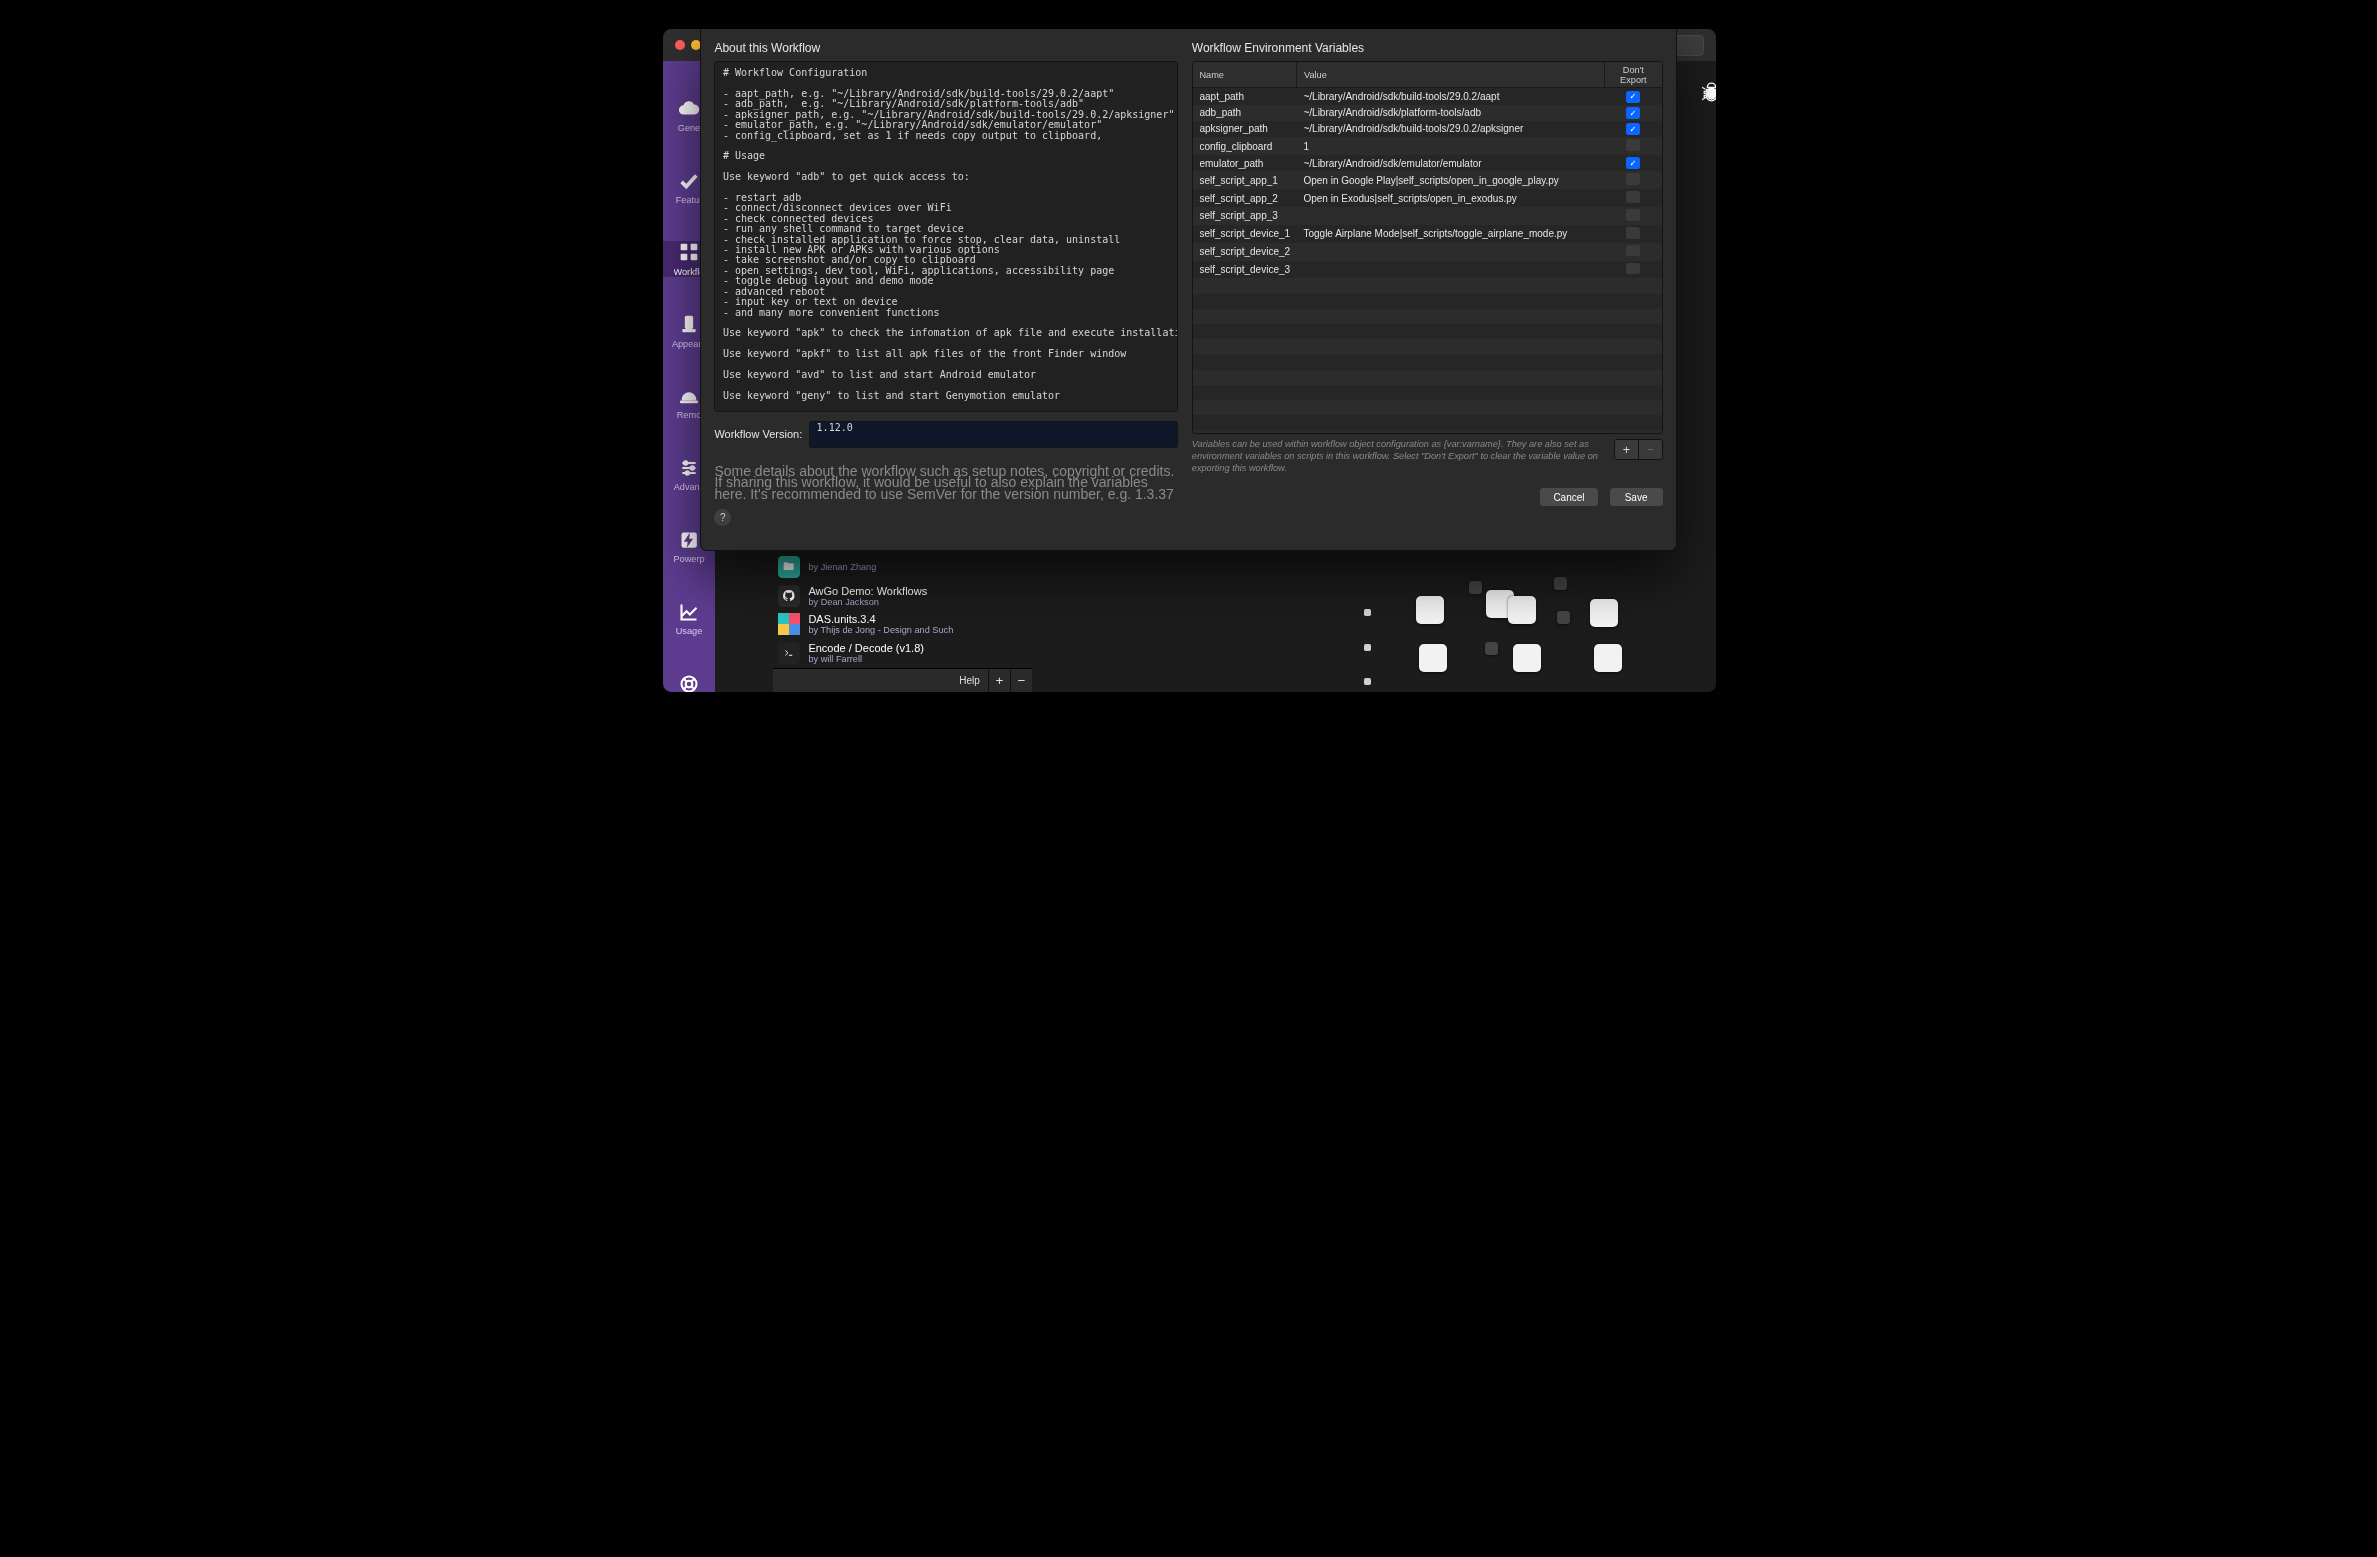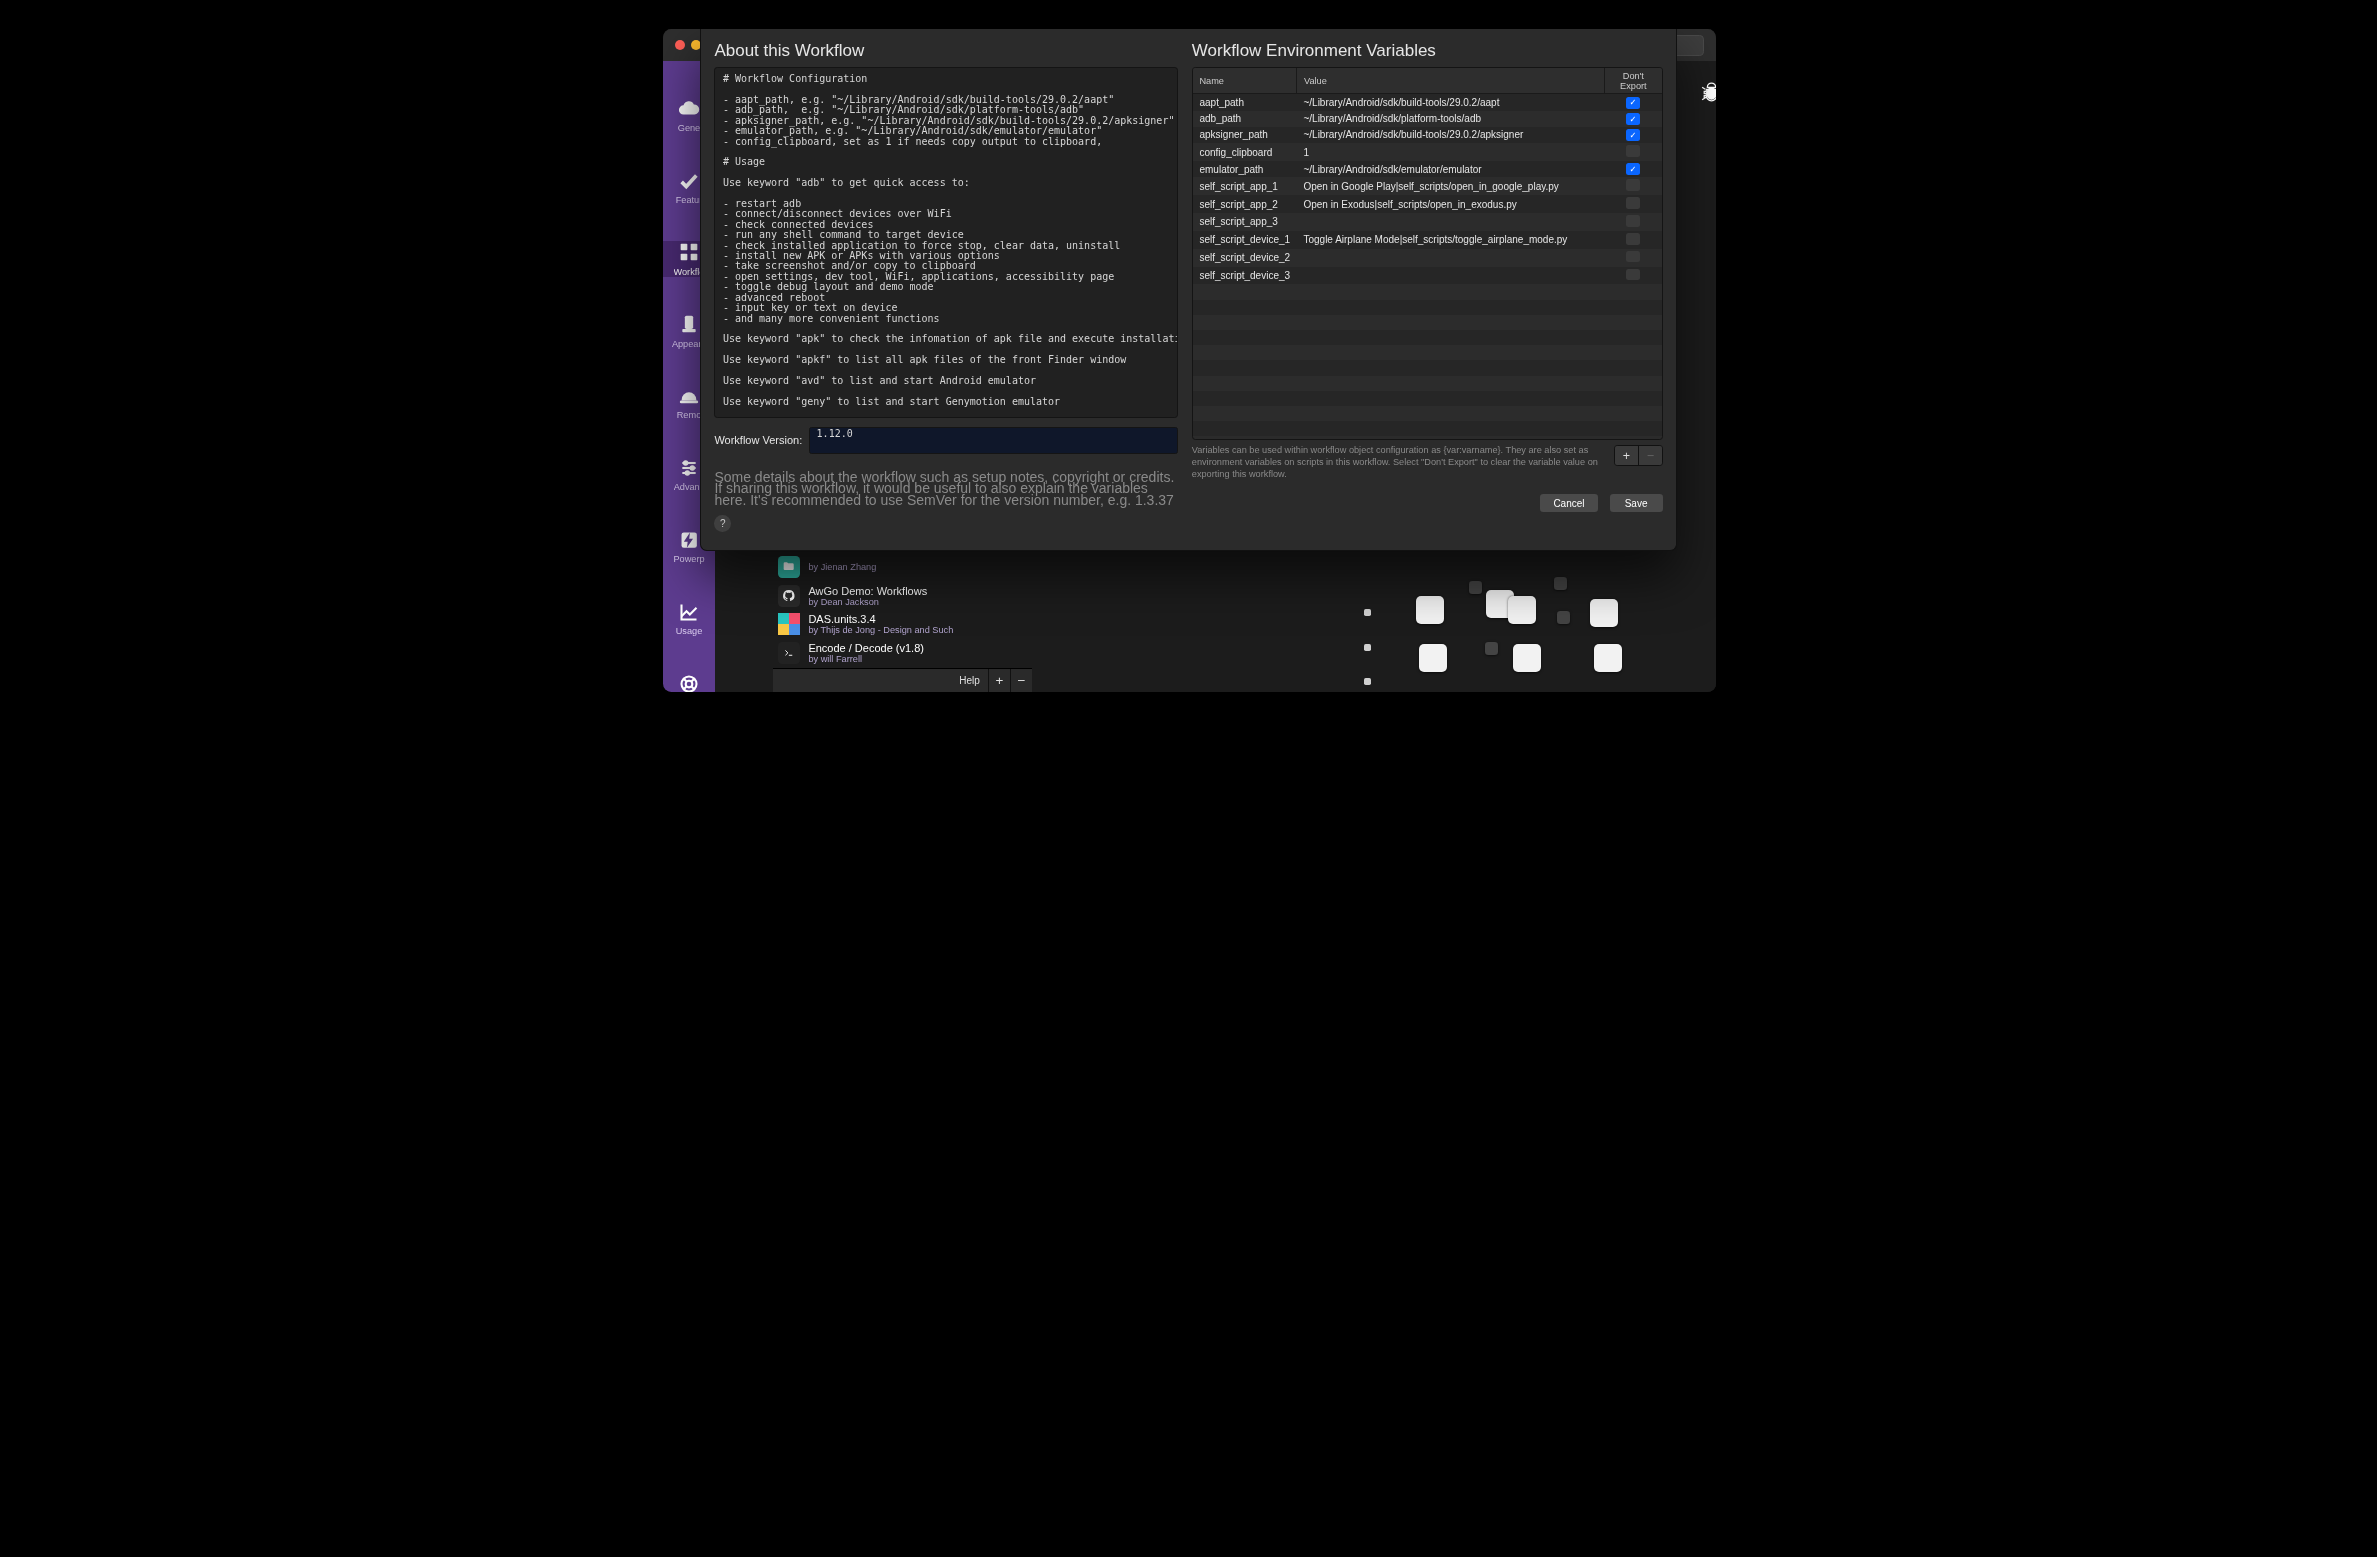--- a/index.html
+++ b/index.html
@@ -135,21 +135,21 @@
     border-top:none;
     box-shadow:0 25px 50px rgba(0,0,0,.6);
     display:flex;
     padding:11.7px 13.4px 10px 13.4px;
     gap:13.4px;
   }
   .sheet-col { display:flex; flex-direction:column; }
   .sheet-left  { width:464px; }
   .sheet-right { flex:1; }
 
-  .sec-title { font-size:17px; color:#e6e6e6; margin-bottom:6.7px; }
+  .sec-title { font-size:12px; color:#e6e6e6; margin-bottom:6.7px; }
 
   .about-box {
     flex:0 0 auto;
     height:351px;
     background:#212121;
     border:0.8px solid #141414;
     border-radius:3.3px;
     padding:5.8px 7.5px;
     font-family: ui-monospace, Menlo, Monaco, monospace;
     font-size:10px;
@@ -208,21 +208,21 @@
     display:inline-flex; align-items:center; justify-content:center;
     background:#3a3a3a;
   }
   .chk.on { background:#0a66ff; }
   .chk.on::after { content:"✓"; color:#fff; font-size:8.4px; line-height:8.4px; }
 
   .tbl-tools {
     display:flex; justify-content:flex-start; align-items:flex-start;
     margin-top:5px;
   }
-  .hint-r { font-size:9.2px; color:#8a8a8a; line-height:11.7px; flex:1; padding-right:8.4px; }
+  .hint-r { font-size:9.2px; color:#8a8a8a; line-height:11.7px; flex:1; padding-right:8.4px;font-style:italic; }
   .pm {
     display:flex;
     border:0.8px solid #111; border-radius:3.3px; overflow:hidden;
   }
   .pm div {
     width:23.4px; height:18.4px; display:flex; align-items:center; justify-content:center;
     background:#3a3a3a; font-size:12.5px; color:#ddd;
   }
   .pm div + div { border-left:0.8px solid #111; color:#666; }
 

